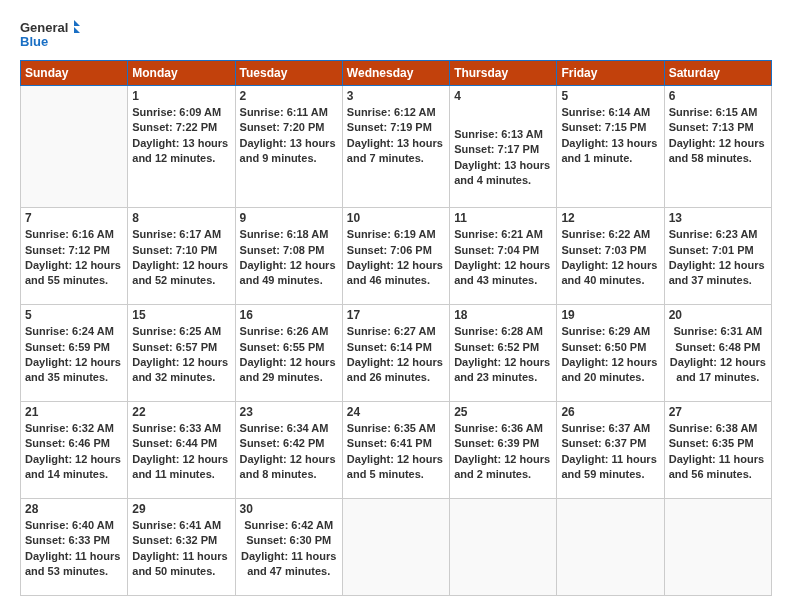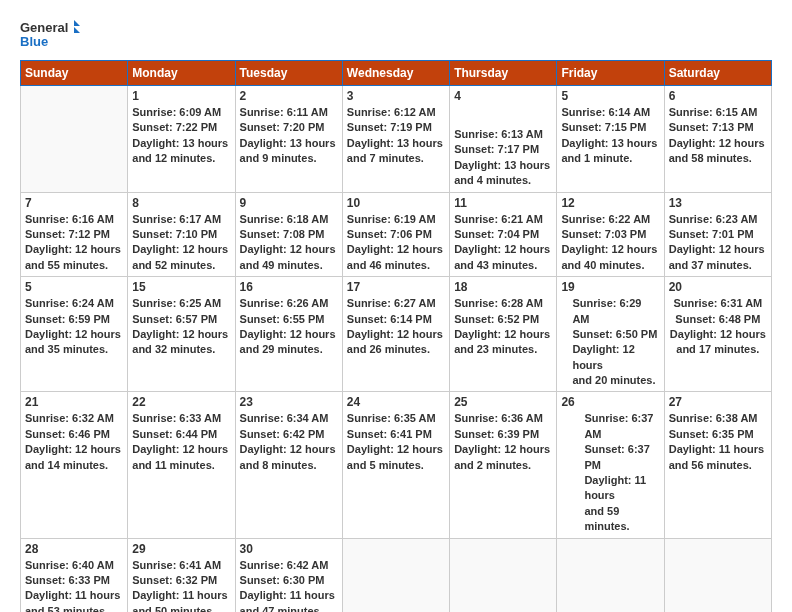--- a/index.html
+++ b/index.html
@@ -243,21 +243,21 @@
           </td>
           <td>
             <span class="day-number">18</span>
             <div class="cell-info" style="white-space: pre-line;">Sunrise: 6:28 AM
 Sunset: 6:52 PM
 Daylight: 12 hours
 and 23 minutes.</div>
           </td>
           <td>
             <span class="day-number">19</span>
-            <div class="cell-info" style="white-space: pre-line; margin-left: 11px;">Sunrise: 6:29 AM
+            <div class="cell-info" style="white-space: pre-line;">Sunrise: 6:29 AM
 Sunset: 6:50 PM
 Daylight: 12 hours
 and 20 minutes.</div>
           </td>
           <td>
             <span class="day-number">20</span>
             <div class="cell-info" style="white-space: pre-line; text-align: center;">Sunrise: 6:31 AM
 Sunset: 6:48 PM
 Daylight: 12 hours
 and 17 minutes.</div>
@@ -294,21 +294,21 @@
           </td>
           <td>
             <span class="day-number">25</span>
             <div class="cell-info" style="white-space: pre-line;">Sunrise: 6:36 AM
 Sunset: 6:39 PM
 Daylight: 12 hours
 and 2 minutes.</div>
           </td>
           <td>
             <span class="day-number">26</span>
-            <div class="cell-info" style="white-space: pre-line; margin-left: 23px;">Sunrise: 6:37 AM
+            <div class="cell-info" style="white-space: pre-line;">Sunrise: 6:37 AM
 Sunset: 6:37 PM
 Daylight: 11 hours
 and 59 minutes.</div>
           </td>
           <td>
             <span class="day-number">27</span>
             <div class="cell-info" style="white-space: pre-line;">Sunrise: 6:38 AM
 Sunset: 6:35 PM
 Daylight: 11 hours
 and 56 minutes.</div>
@@ -324,21 +324,21 @@
           </td>
           <td>
             <span class="day-number">29</span>
             <div class="cell-info" style="white-space: pre-line;">Sunrise: 6:41 AM
 Sunset: 6:32 PM
 Daylight: 11 hours
 and 50 minutes.</div>
           </td>
           <td>
             <span class="day-number">30</span>
-            <div class="cell-info" style="white-space: pre-line;">Sunrise: 6:42 AM
+            <div class="cell-info" style="white-space: pre-line; text-align: center;">Sunrise: 6:42 AM
 Sunset: 6:30 PM
 Daylight: 11 hours
 and 47 minutes.</div>
           </td>
           <td class="empty-cell"></td>
           <td class="empty-cell"></td>
           <td class="empty-cell"></td>
           <td class="empty-cell"></td>
         </tr>
       </tbody>

